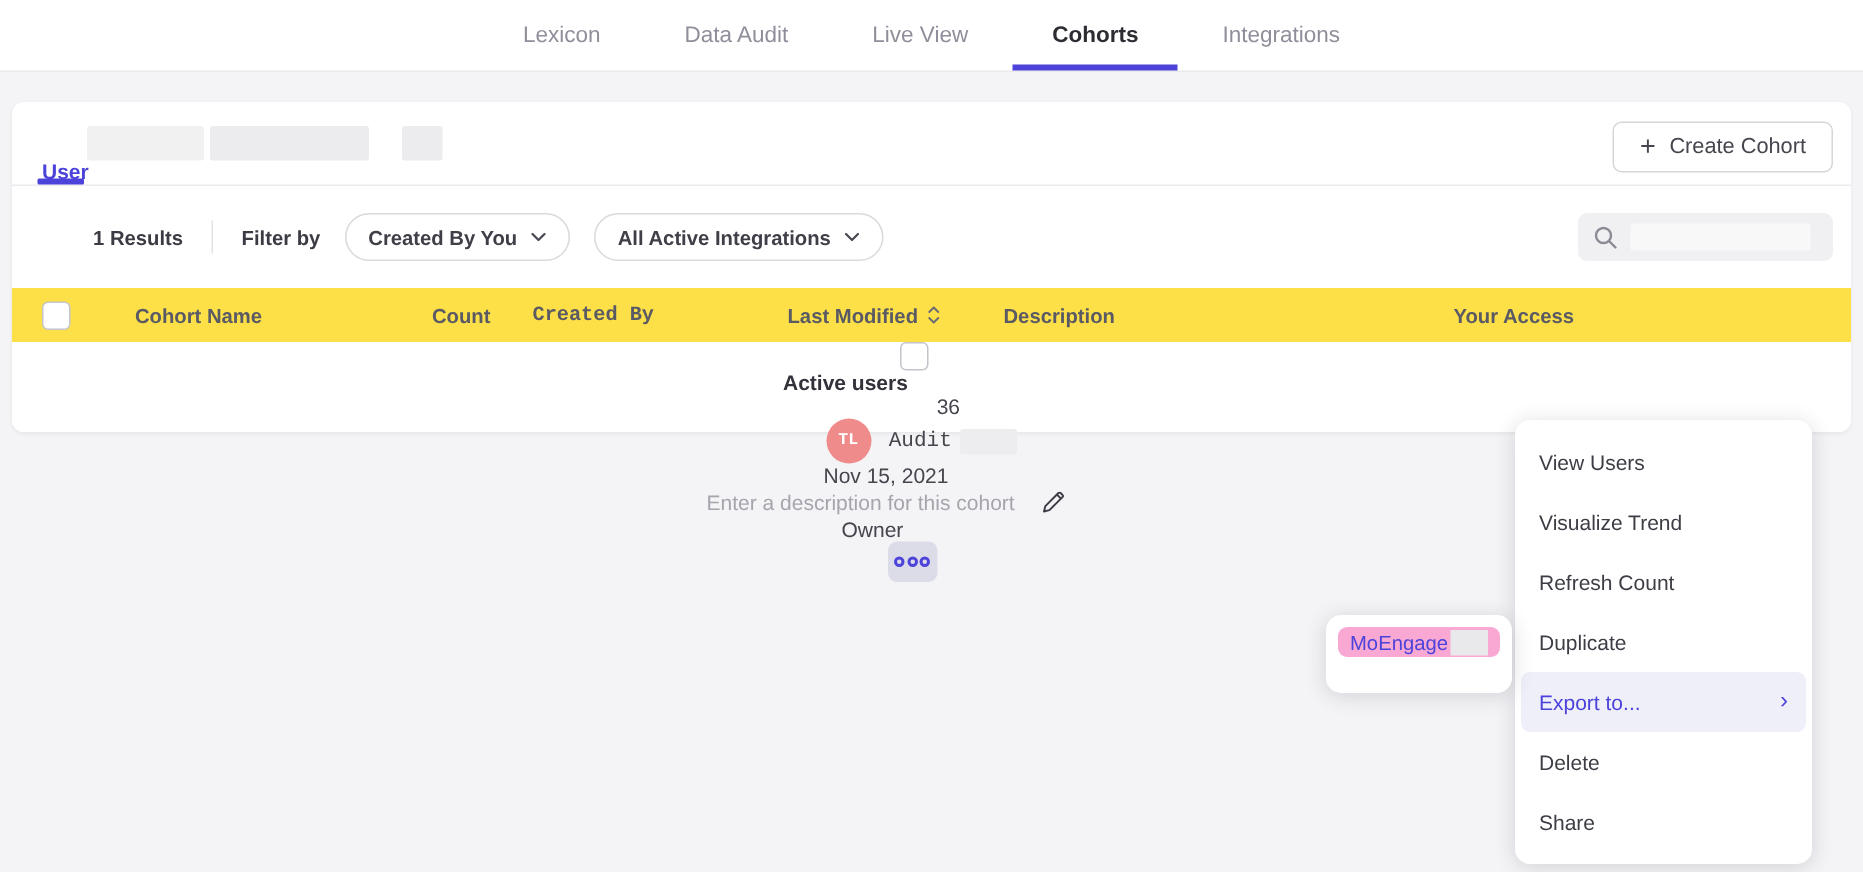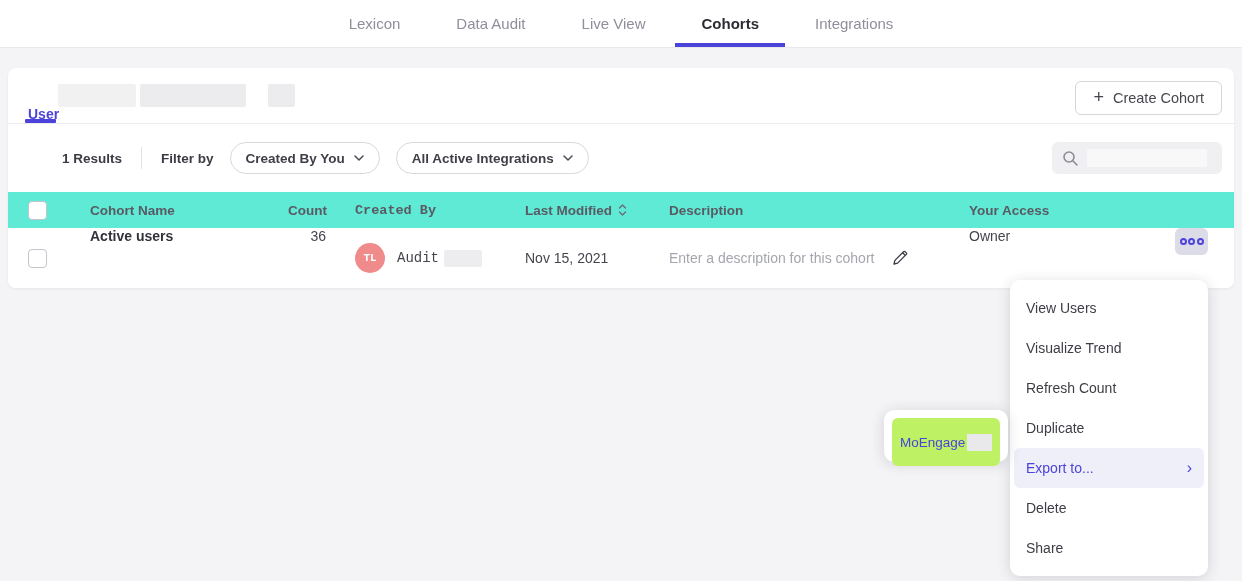--- a/index.html
+++ b/index.html
@@ -43,24 +43,24 @@
   .filter-by { font-size:13.5px; font-weight:700; color:#3b3b44; }
   .pill { display:flex; align-items:center; gap:9px; height:32px; padding:0 15px;
     border:1px solid #d9d9de; border-radius:16px; background:#fff;
     font-size:13.5px; color:#3f3f48; margin-left:16px; cursor:pointer;font-weight:bold; }
   .search-box { position:absolute; right:12px; top:18px; width:170px; height:32px;
     background:#f0f0f2; border-radius:6px; display:flex; align-items:center;
     padding:0 10px; gap:8px; }
   .search-redact { width:120px; height:18px; background:#f8f8f9; border-radius:2px; }
 
   
-  .thead { display:flex; align-items:center; height:36px; background:#5eead4;
+  .thead { display:flex; align-items:center; height:36px; background:#fde047;
     font-size:13.5px; font-weight:700; color:#5a5a64; }
-  .trow { display:flex; height:60px; background:#fff;
-    font-size:14px; color:#45454d; border-radius:0 0 8px 8px; }
+  .trow { display:flex; align-items:center; height:60px; background:#fff;
+    font-size:14px; color:#45454d; border-radius:0 0 8px 8px;flex-direction:column; }
   .col-check { width:82px; padding-left:20px; display:flex; align-items:center; }
   .col-name { width:198px; }
   .col-count { width:38px; text-align:right; }
   .col-created { width:170px; margin-left:29px; display:flex; align-items:center;font-family:Liberation Mono, monospace; }
   .col-modified { width:144px; display:flex; align-items:center; gap:6px; }
   .col-desc { width:300px; display:flex; align-items:center; }
   .col-access { width:120px; }
   .col-actions { flex:1; display:flex; justify-content:flex-end; padding-right:26px; }
   .checkbox { width:19px; height:19px; border:1.5px solid #c4c4cb; border-radius:4px;
     background:#fff; cursor:pointer; }
@@ -83,21 +83,21 @@
   .menu-item { height:40px; display:flex; align-items:center; justify-content:space-between;
     padding:0 16px; font-size:14px; color:#3d3d46; cursor:pointer; }
   .menu-item.highlighted { background:#efeff9; color:#4c43da; margin:0 4px;
     padding:0 12px; border-radius:6px; }
   .menu-chevron { color:#4c43da; font-size:16px; line-height:1; }
 
   
   .submenu { position:absolute; left:884px; top:410px; width:124px; height:52px;
     background:#fff; border-radius:10px; padding:8px;
     box-shadow:0 2px 14px rgba(40,40,60,.16); z-index:21; }
-  .submenu-item { height:48px; background:#bef264; border-radius:6px;
+  .submenu-item { height:20px; background:#f9a8d4; border-radius:6px;
     display:flex; align-items:center; padding:0 8px; cursor:pointer; }
   .submenu-label { font-size:13.5px; color:#4c43da; }
   .submenu-redact { width:36px; height:17px; background:#e9e9ec; margin-left:2px; }
 
   .icon { display:inline-flex; }
 </style>
 </head>
 <body>
 
 <div class="topnav">

